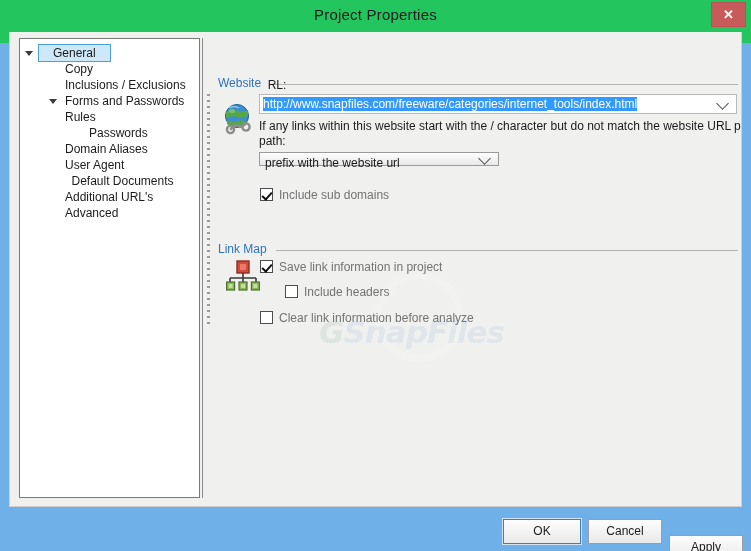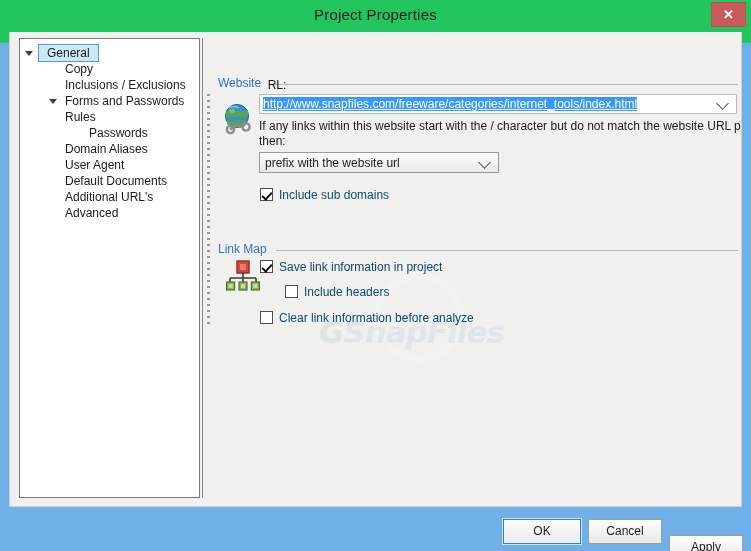--- a/index.html
+++ b/index.html
@@ -90,21 +90,21 @@
     color: #1b1b1b;
     cursor: default;
   }
   .tree-label {
     display: inline-block;
     padding: 0 3px;
   }
   .tree-item.selected .tree-label {
     background: #cde8f8;
     border: 1px solid #4a9fd4;
-    padding: 0 8px;
+    padding: 0 14px;
     margin: -1px 0;
   }
   .expander {
     position: absolute;
     left: -12px; top: 4px;
     width: 0; height: 0;
     border-left: 5px solid #3c3c3c;
     border-top: 4px solid transparent;
     border-bottom: 4px solid transparent;
   }
@@ -182,21 +182,20 @@
     position: absolute;
     left: 3px; top: 2px;
     font-size: 12px;
     white-space: nowrap;
     overflow: hidden;
   }
   .combo-flat .text .sel {
     background: #3399ff;
     color: #ffffff;
     padding: 1px 0;
-    text-decoration: underline;
   }
   .chev {
     position: absolute;
     right: 9px; top: 50%;
     width: 8px; height: 8px;
     margin-top: -5px;
     border-left: 1.6px solid #4b4b4b;
     border-bottom: 1.6px solid #4b4b4b;
     transform: rotate(-45deg);
   }
@@ -239,21 +238,21 @@
     width: 4px; height: 8px;
     border-right: 2px solid #101010;
     border-bottom: 2px solid #101010;
     transform: rotate(42deg);
   }
   .cb-label {
     position: absolute;
     left: 19px; top: 0;
     line-height: 16px;
     font-size: 12px;
-    color: #0c4a6e;
+    color: #737373;
   }
 
   
   #globe-icon { position: absolute; left: 3px; top: 27px; width: 34px; height: 32px; }
   #linkmap-icon { position: absolute; left: 8px; top: 18px; width: 34px; height: 32px; }
 
   
   #watermark {
     position: absolute;
     left: 105px; top: 282px;
@@ -322,21 +321,21 @@
     <div id="tree-panel">
       <div id="tree-list">
           <div class="tree-item selected" style="margin-left: 18px; margin-top: 6px;"><span class="expander open"></span><span class="tree-label">General</span></div>
           <div class="tree-item" style="margin-left: 42px;"><span class="tree-label">Copy</span></div>
           <div class="tree-item" style="margin-left: 42px;"><span class="tree-label">Inclusions / Exclusions</span></div>
           <div class="tree-item" style="margin-left: 42px;"><span class="expander open"></span><span class="tree-label">Forms and Passwords</span></div>
           <div class="tree-item" style="margin-left: 42px;"><span class="tree-label">Rules</span></div>
           <div class="tree-item" style="margin-left: 66px;"><span class="tree-label">Passwords</span></div>
           <div class="tree-item" style="margin-left: 42px;"><span class="tree-label">Domain Aliases</span></div>
           <div class="tree-item" style="margin-left: 42px;"><span class="tree-label">User Agent</span></div>
-          <div class="tree-item" style="margin-left: 42px;"><span class="tree-label">Default Documents</span></div>
+          <div class="tree-item" style="margin-left: 26px; text-align: center;"><span class="tree-label">Default Documents</span></div>
           <div class="tree-item" style="margin-left: 42px;"><span class="tree-label">Additional URL's</span></div>
           <div class="tree-item" style="margin-left: 42px;"><span class="tree-label">Advanced</span></div>
         </div>
     </div>
 
     <div id="splitter">
       <div class="line"></div>
       <div class="grip"></div>
     </div>
 
@@ -364,23 +363,23 @@
         </svg>
 
         <div class="static-label" style="left:41px; top:2px;">URL:</div>
 
         <div class="combo-flat" style="left:41px; top:18px; width:478px; height:20px;">
           <div class="text"><span class="sel">http://www.snapfiles.com/freeware/categories/internet_tools/index.html</span></div>
           <span class="chev"></span>
         </div>
 
         <div class="static-label" style="left:41px; top:43px;">If any links within this website start with the / character but do not match the website URL path</div>
-        <div class="static-label" style="left:41px; top:58px;">then:</div>
-
-        <div class="combo-3d" style="left:41px; top:76px; width:240px; height:21px;">
+        <div class="static-label" style="left:41px; top:58px;">path:</div>
+
+        <div class="combo-3d" style="left:41px; top:76px; width:240px; height:14px;">
           <div class="text">prefix with the website url</div>
           <span class="chev"></span>
         </div>
 
         <div class="cb-row" style="left:42px; top:111px;">
           <span class="cb-box checked"></span>
           <span class="cb-label">Include sub domains</span>
         </div>
       </div>
 

